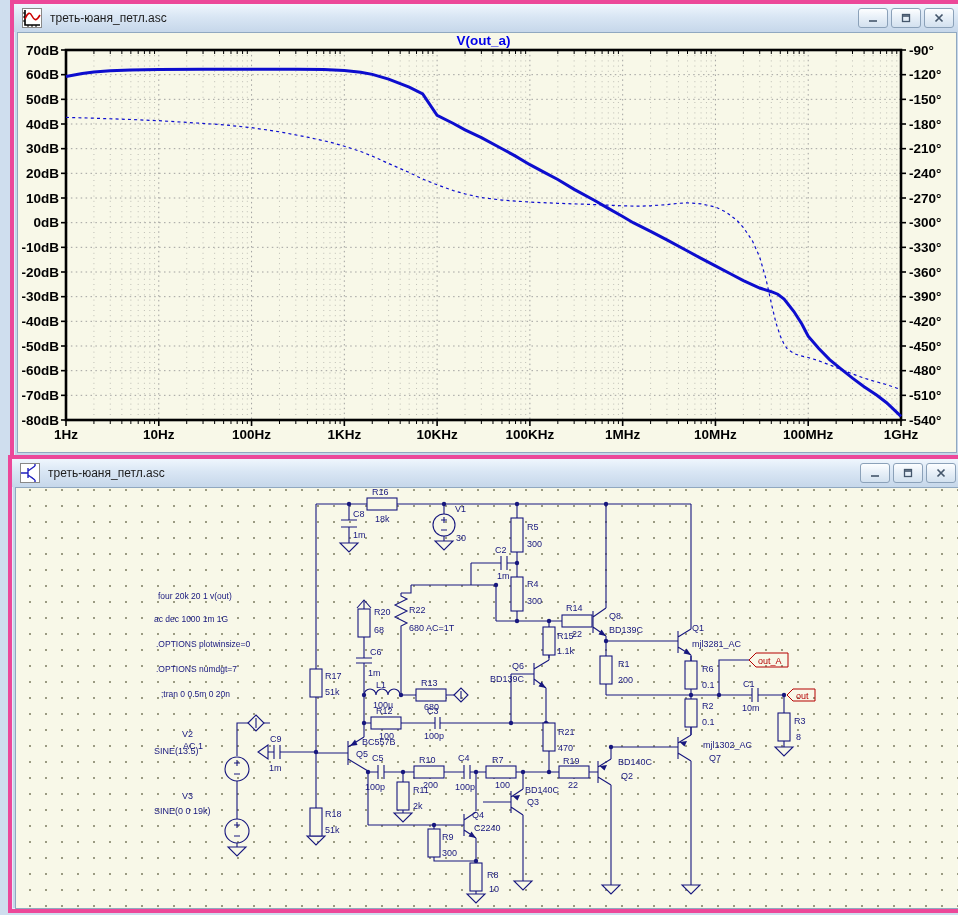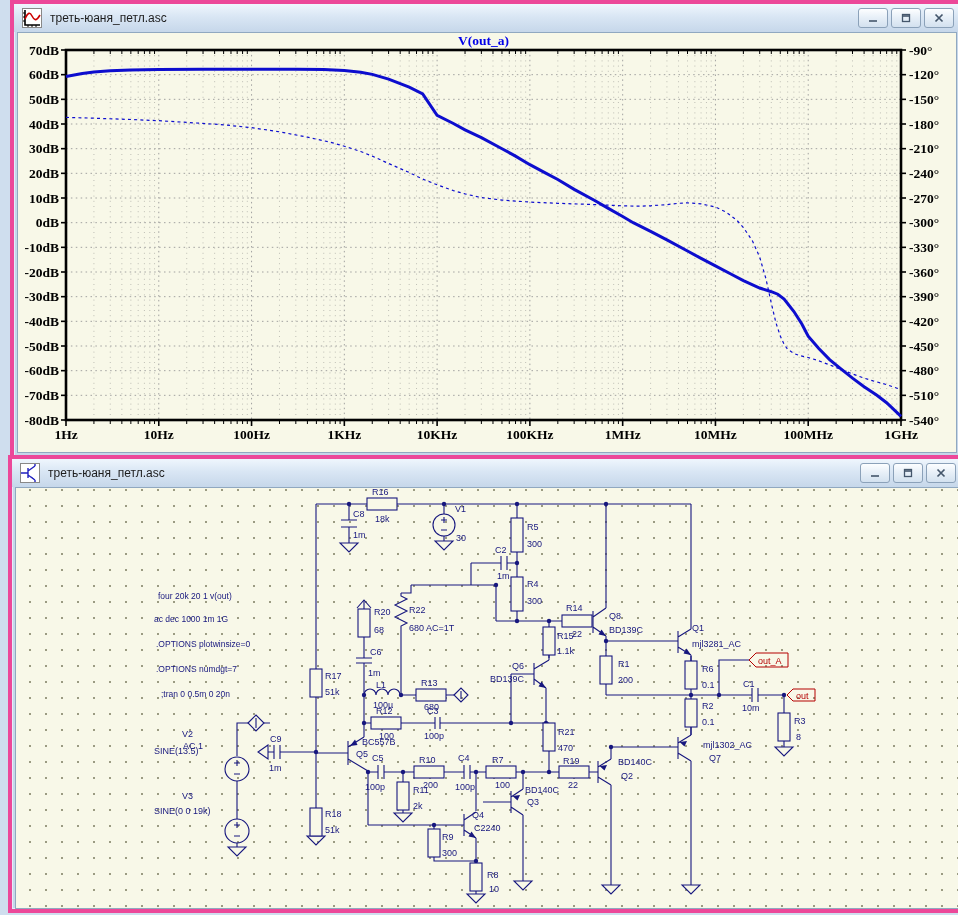--- a/index.html
+++ b/index.html
@@ -11,21 +11,21 @@
             background:linear-gradient(#eff6fd,#d9e6f4 45%,#c6d7ea);}
   .title-icon{width:20px;height:20px;margin-right:8px;flex:0 0 auto;}
   .title-text{font-size:12px;color:#1c1c1c;white-space:nowrap;}
   .btns{margin-left:auto;display:flex;}
   .winbtn{width:28px;height:18px;margin-left:3px;border:1px solid #8ba1b9;border-radius:3px;
           background:linear-gradient(#fdfeff,#e8f0f8 45%,#d3e1ef);
           display:flex;align-items:center;justify-content:center;cursor:default;}
   .win-body{position:relative;margin:0 3px 3px 3px;background:#f8f8e8;
             border:1px solid #90a8c0;overflow:hidden;}
   #plot-win{left:10px;top:0;width:946px;height:452px;}
-  #plot-body{height:419px;font-family:Liberation Serif, serif;}
+  #plot-body{height:419px;}
   #schem-win{left:8px;top:455px;width:950px;height:450px;}
   #schem-body{height:420px;
       background-image:radial-gradient(#9b9b82 0.8px, rgba(0,0,0,0) 1px);
       background-size:16px 16px;background-position:6px 10px;}
   svg{display:block;}
   
   .w{stroke:#17177e;stroke-width:1.1;fill:none;}
   .rb{fill:#f8f8e8;stroke:#17177e;stroke-width:1.1;}
   .fillb{fill:#17177e;stroke:none;}
   .st{fill:#17177e;font-size:9px;font-family:"Liberation Sans",sans-serif;}

